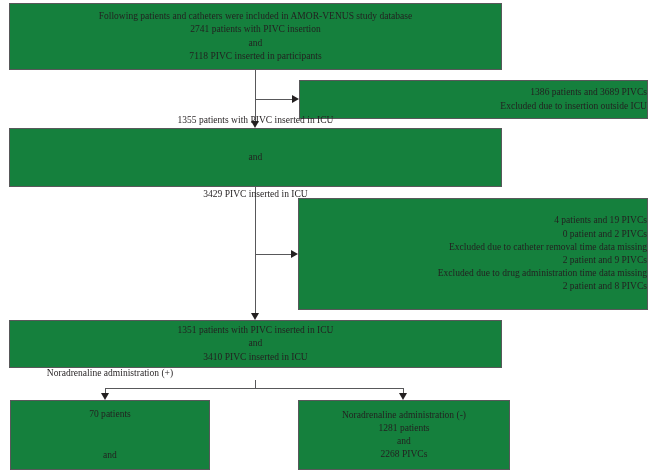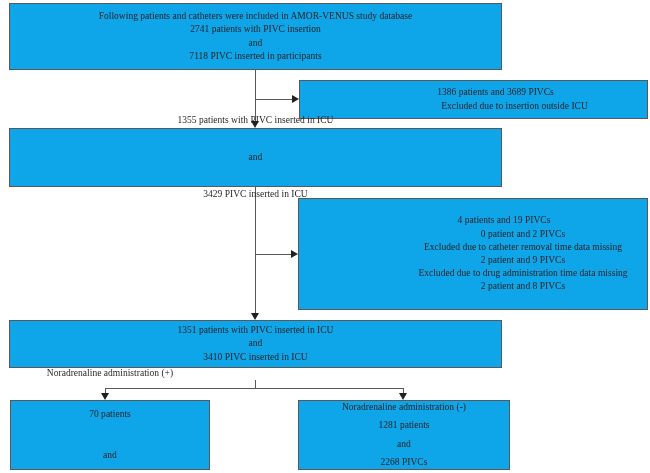--- a/index.html
+++ b/index.html
@@ -13,37 +13,37 @@
     height: 473px;
     background: #ffffff;
     font-family: "Liberation Serif", "DejaVu Serif", serif;
     color: #231f20;
     overflow: hidden;
   }
   .box {
     position: absolute;
     box-sizing: border-box;
     border: 1px solid #58585a;
-    background: #0ea5e9;
+    background: #15803d;
     display: flex;
     flex-direction: column;
     justify-content: center;
     z-index: 2;
   }
   .box .line {
     font-size: 9.5px;
     line-height: 13.2px;
     white-space: pre;
     letter-spacing: 0.02px;
   }
   .center .line { text-align: center; }
   .left-block {
     padding-left: 14px;
   }
-  .left-block .line { text-align: center; margin-left: 30px; }
+  .left-block .line { text-align: right; margin-left: 30px; }
   .indent { padding-left: 38px; }
 
   
   .vline {
     position: absolute;
     width: 1px;
     background: #58585a;
     z-index: 1;
   }
   .hline {
@@ -131,20 +131,20 @@
   <div class="vline" style="left:403px; top:388px; height:6px;"></div>
   <div class="arrow-down" style="left:399px; top:393px;"></div>
 
   <div class="box center" style="left:10px; top:400px; width:200px; height:70px;gap:28px;">
     <div class="line">Noradrenaline administration (+)</div>
     <div class="line">70 patients</div>
     <div class="line">and</div>
     <div class="line">91 PIVCs</div>
   </div>
 
-  <div class="box center" style="left:298px; top:400px; width:212px; height:70px;justify-content:space-between;">
+  <div class="box center" style="left:298px; top:400px; width:212px; height:70px;">
     <div class="line">Noradrenaline administration (-)</div>
     <div class="line">1281 patients</div>
     <div class="line">and</div>
     <div class="line">2268 PIVCs</div>
   </div>
 
 </div>
 
 </body></html>

